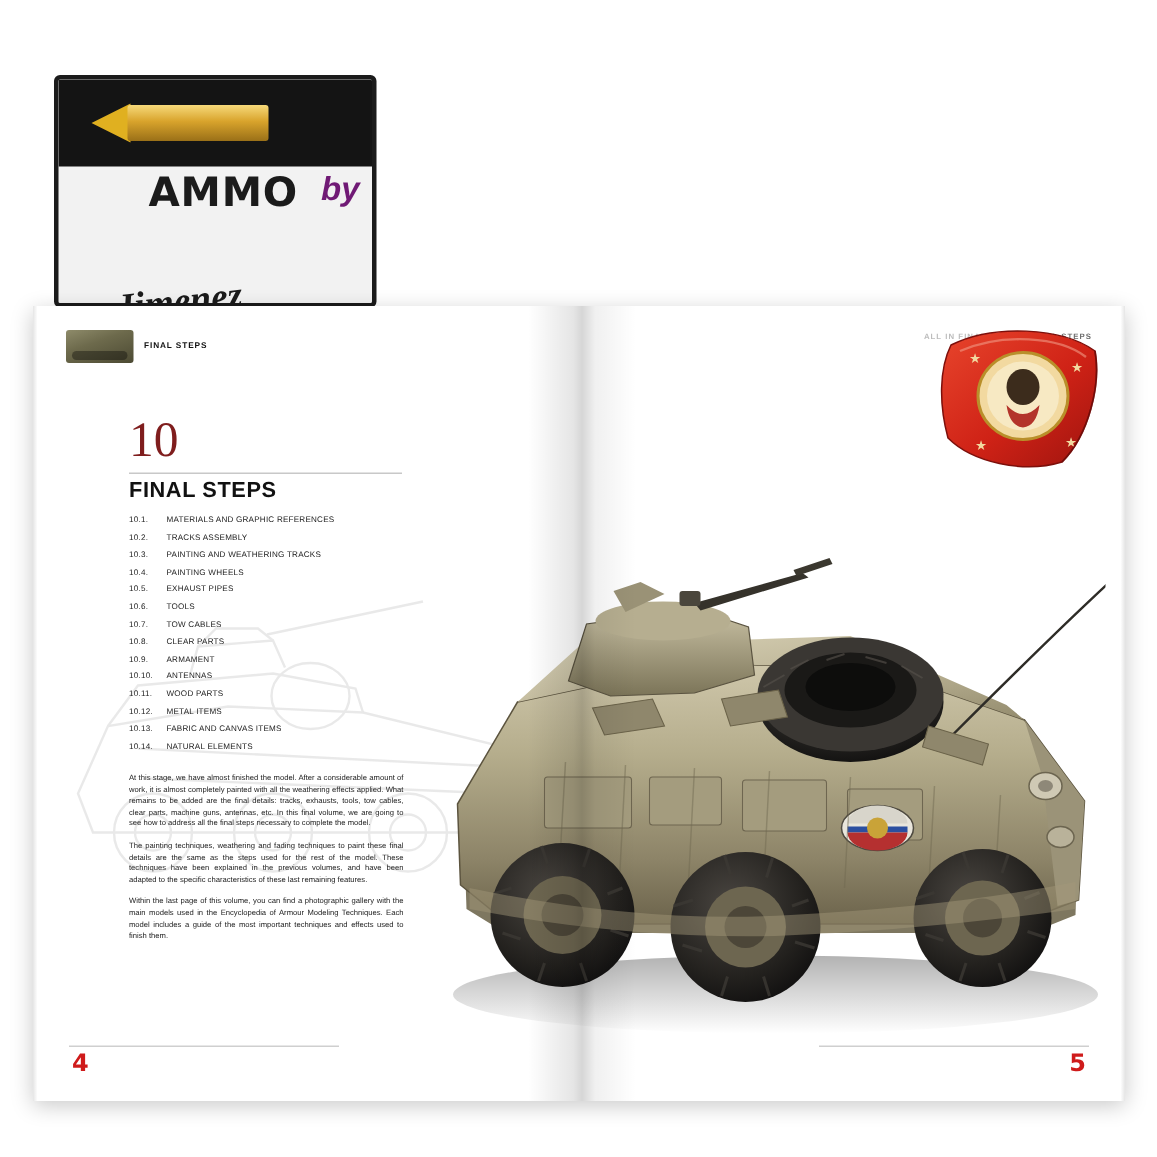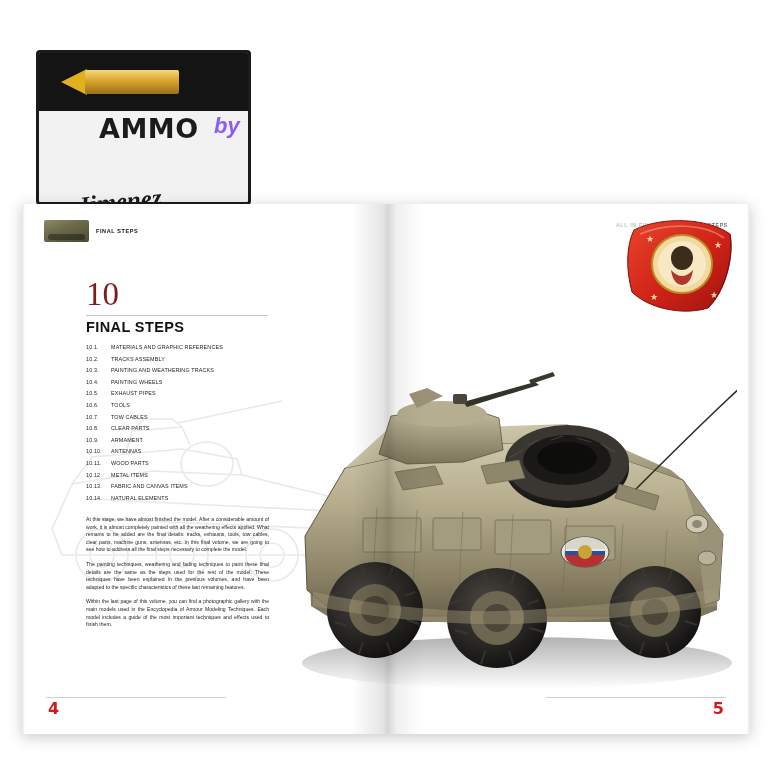--- a/index.html
+++ b/index.html
@@ -74,21 +74,21 @@
     color: #1b1b1b;
     font-family: "DejaVu Sans", sans-serif;
   }
   .logo-by {
     position: absolute;
     left: 175px;
     top: 60px;
     font-size: 22px;
     font-style: italic;
     font-weight: bold;
-    color: #8b5cf6;
+    color: #701a75;
   }
   .logo-mig {
     position: absolute;
     left: 8px;
     top: 72px;
     font-size: 82px;
     font-weight: bold;
     letter-spacing: -3px;
     color: #1b1b1b;
     font-family: "DejaVu Sans", sans-serif;

